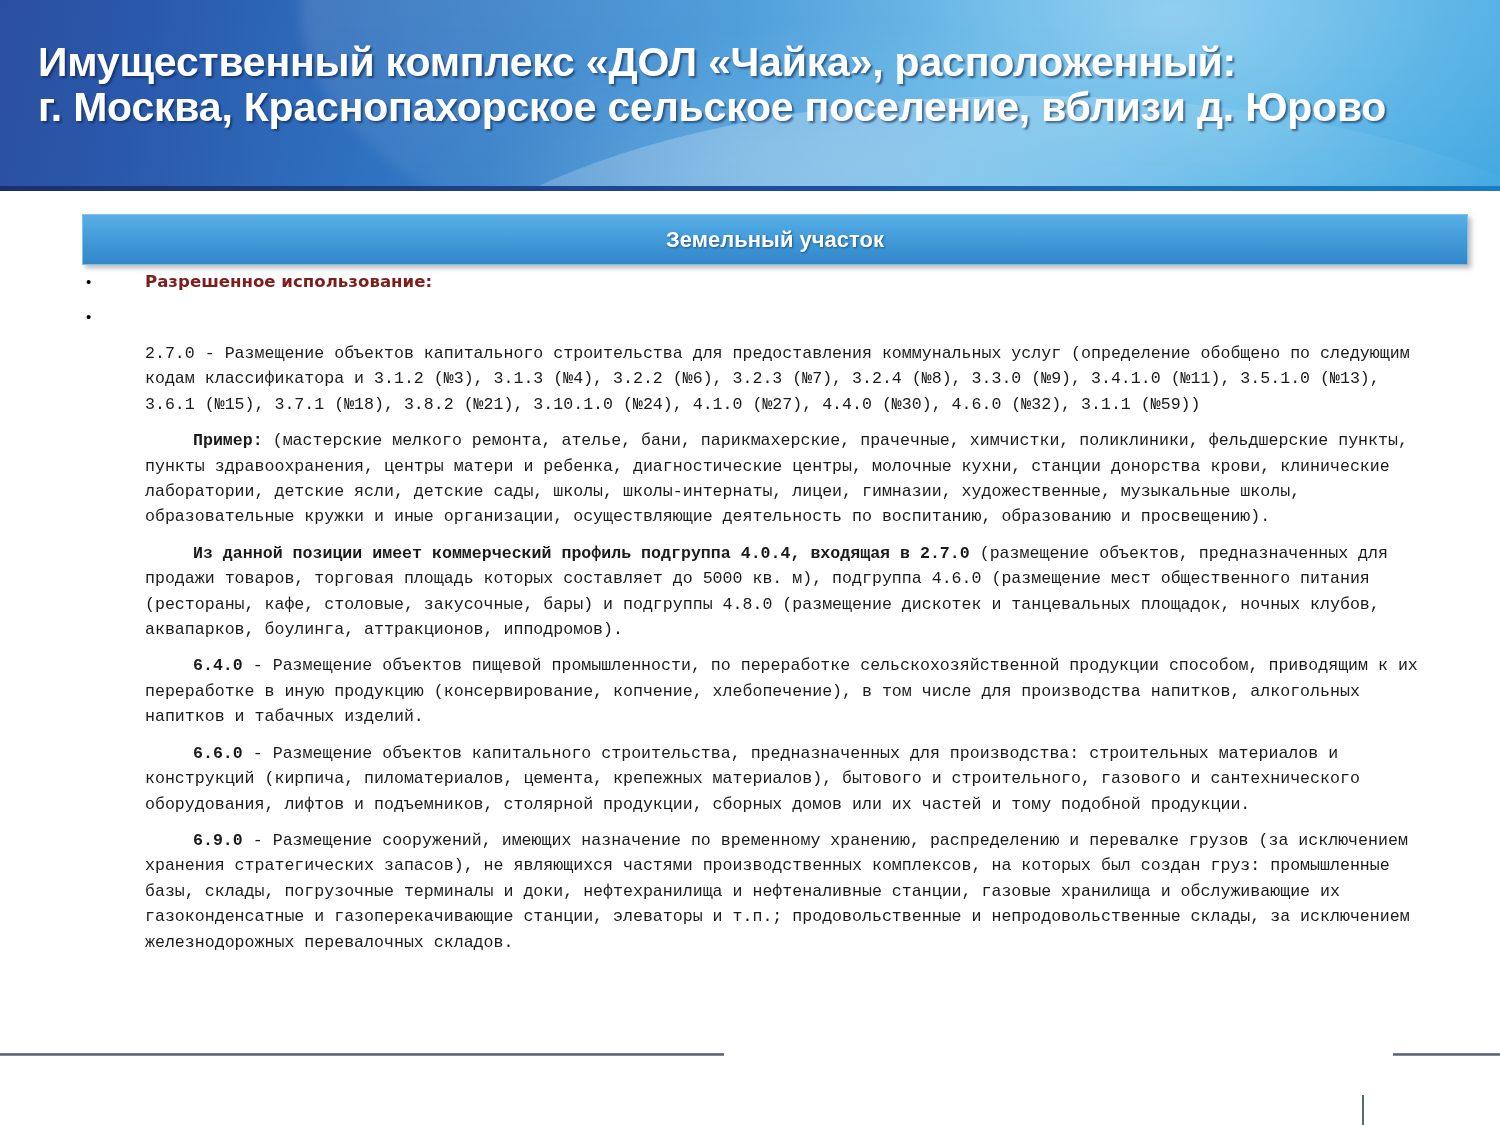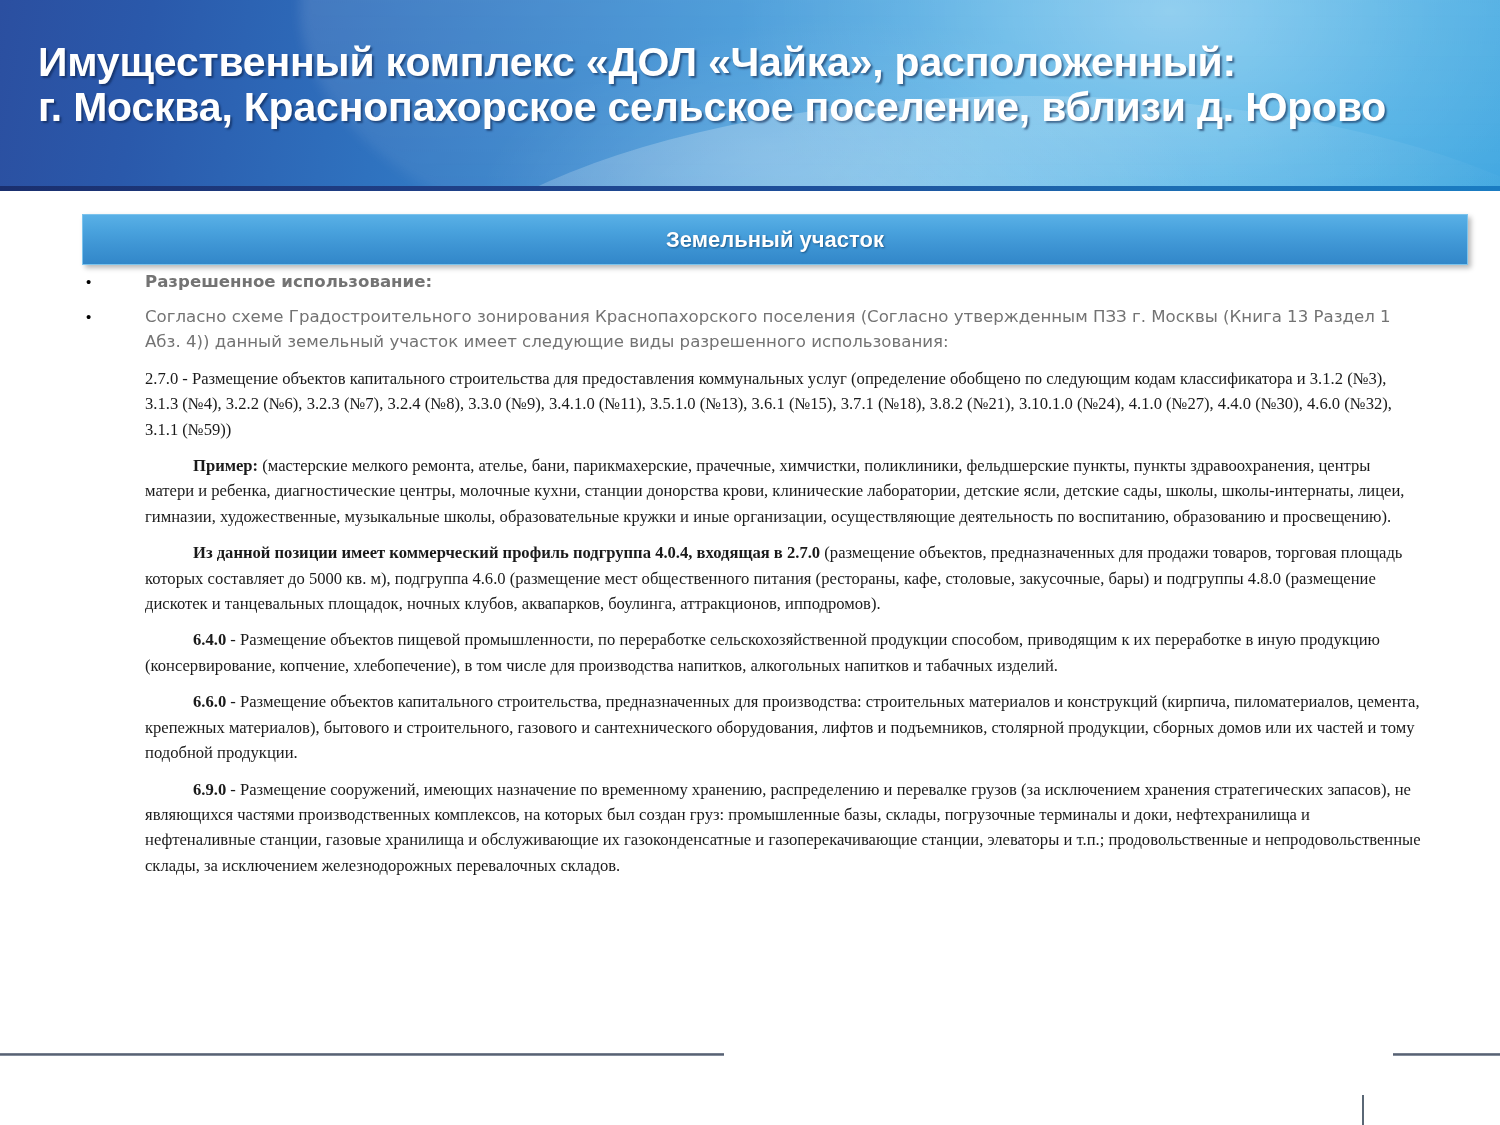--- a/index.html
+++ b/index.html
@@ -110,33 +110,33 @@
     font-size: 17px;
     line-height: 26px;
   }
   .bullet-dot {
     display: inline-block;
     font-size: 15px;
     line-height: 26px;
   }
   .para-text {
     flex: 1 1 auto;
-    color: #737373;
+    color: #7f1d1d;
     font-family: "DejaVu Sans", sans-serif;
     font-size: 16.6px;
     line-height: 25.4px;
     text-align: left;
     padding-right: 78px;
   }
   .para-row + .para-row { margin-top: 9px; }
   .indented {
     padding-left: 145px;
     padding-right: 78px;
     color: #1a1a1a;
-    font-family: Liberation Serif, serif;
+    font-family: Liberation Mono, monospace;
     font-size: 16.6px;
     line-height: 25.4px;
     margin-top: 11px;
   }
   .indented b { font-weight: bold; margin-left: 48px; }
 
   
   .footer-rule-left {
     position: absolute;
     left: 0;
@@ -183,21 +183,20 @@
     <div class="bullet-col">
       <span class="bullet-dot">•</span>
     </div>
     <div class="para-text" style="font-weight:bold;">Разрешенное использование:</div>
   </div>
 
   <div class="para-row">
     <div class="bullet-col">
       <span class="bullet-dot">•</span>
     </div>
-    <div class="para-text">Согласно схеме Градостроительного зонирования Краснопахорского поселения (Согласно утвержденным ПЗЗ г. Москвы (Книга 13 Раздел 1 Абз. 4)) данный земельный участок имеет следующие виды разрешенного использования:</div>
   </div>
 
   <div class="indented">
     <span>2.7.0 - Размещение объектов капитального строительства для предоставления коммунальных услуг (определение обобщено по следующим кодам классификатора и 3.1.2 (№3), 3.1.3 (№4), 3.2.2 (№6), 3.2.3 (№7), 3.2.4 (№8), 3.3.0 (№9), 3.4.1.0 (№11), 3.5.1.0 (№13), 3.6.1 (№15), 3.7.1 (№18), 3.8.2 (№21), 3.10.1.0 (№24), 4.1.0 (№27), 4.4.0 (№30), 4.6.0 (№32), 3.1.1 (№59))</span>
   </div>
 
   <div class="indented">
     <b>Пример:</b><span> (мастерские мелкого ремонта, ателье, бани, парикмахерские, прачечные, химчистки, поликлиники, фельдшерские пункты, пункты здравоохранения, центры матери и ребенка, диагностические центры, молочные кухни, станции донорства крови, клинические лаборатории, детские ясли, детские сады, школы, школы-интернаты, лицеи, гимназии, художественные, музыкальные школы, образовательные кружки и иные организации, осуществляющие деятельность по воспитанию, образованию и просвещению).</span>
   </div>
 

